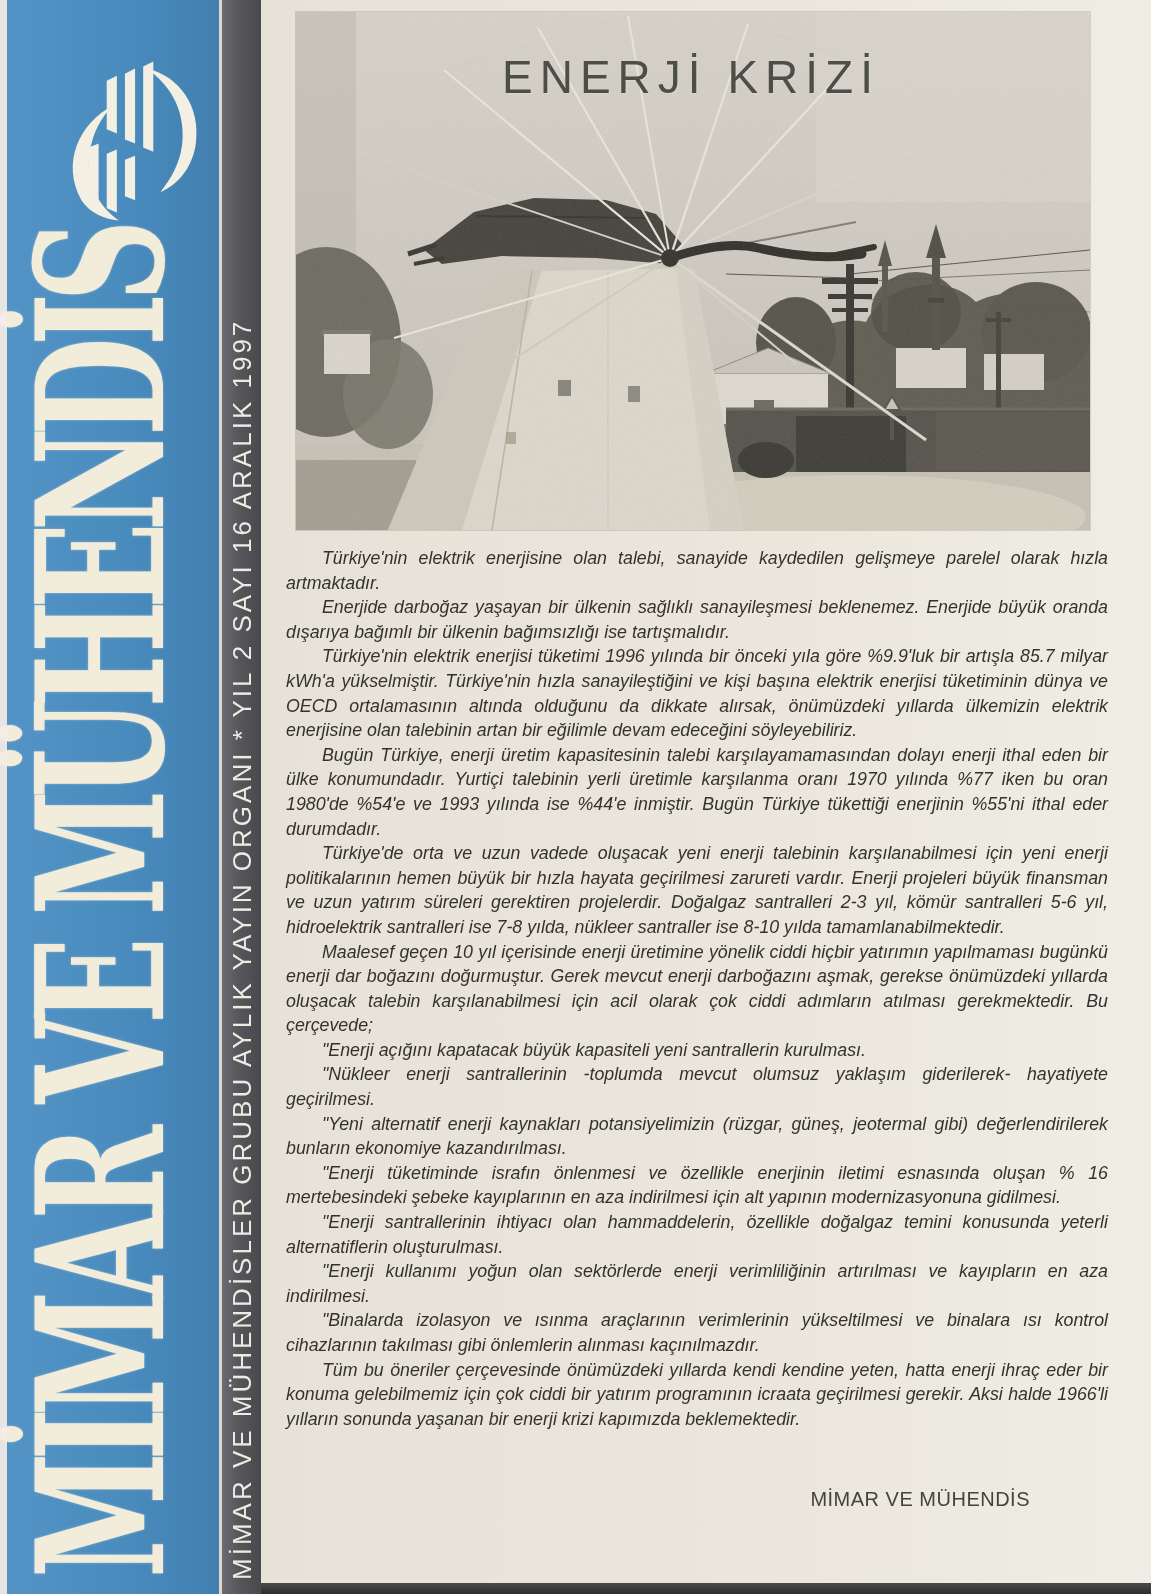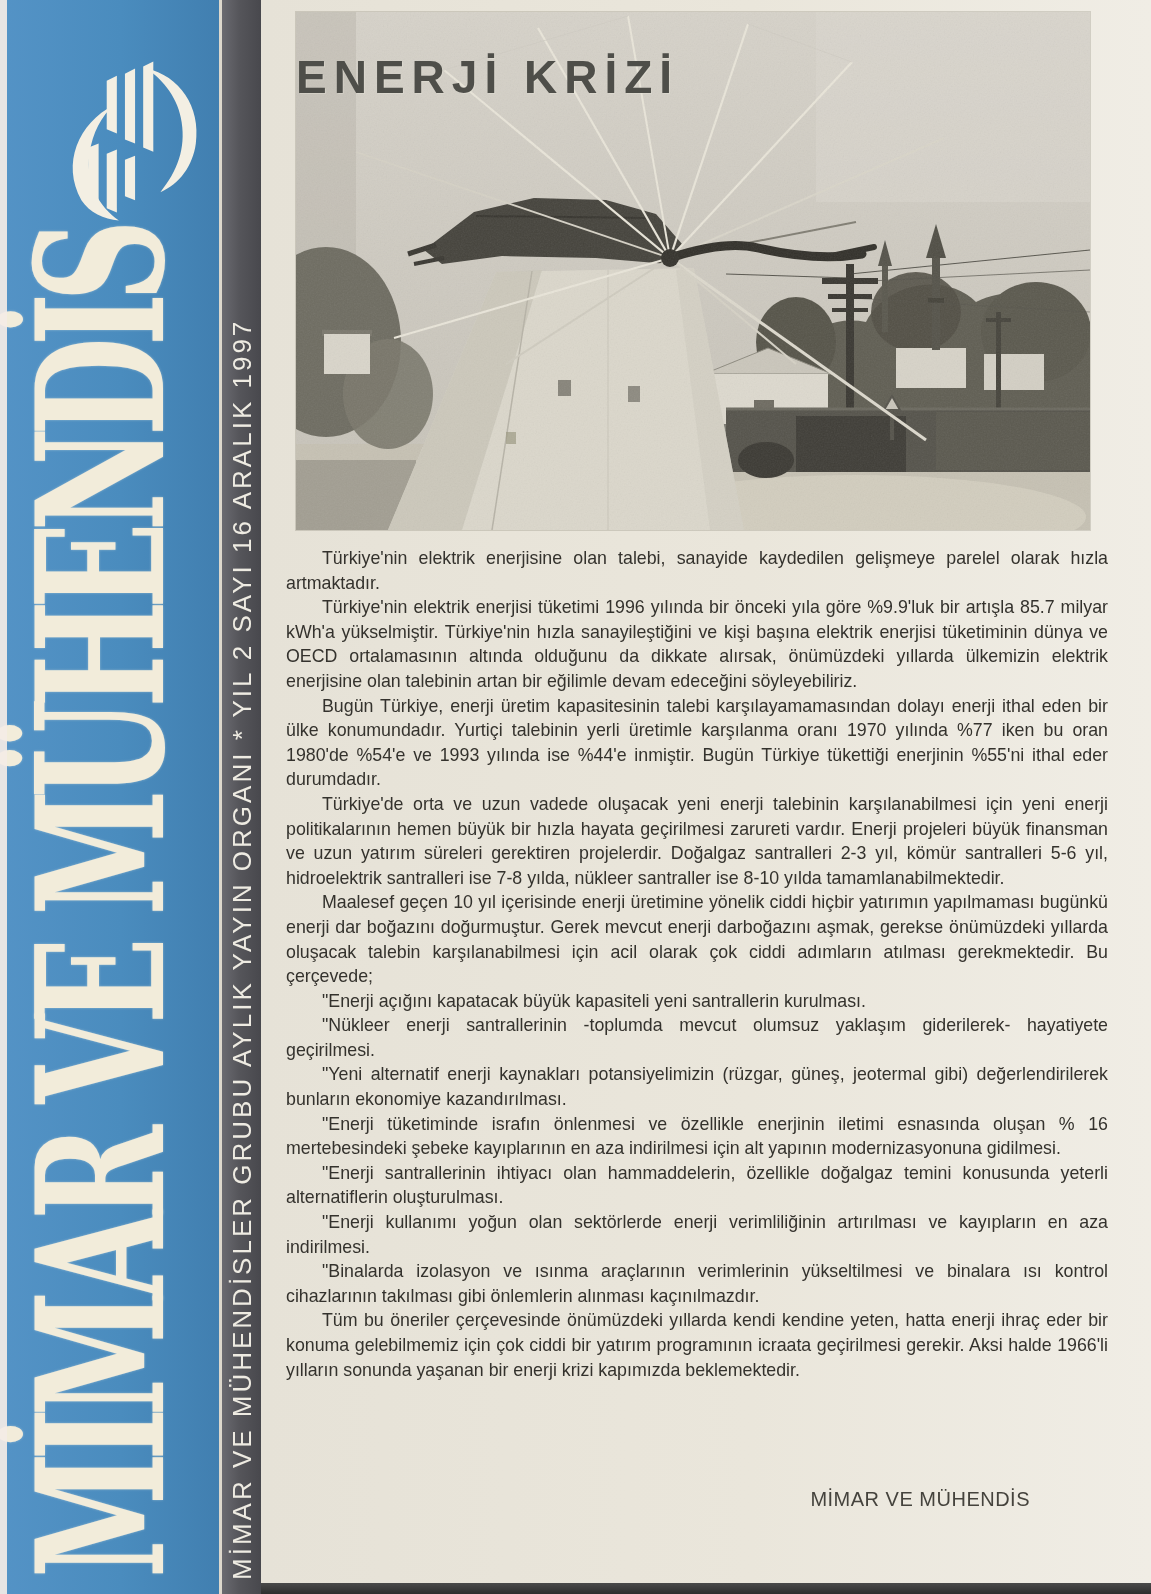--- a/index.html
+++ b/index.html
@@ -68,32 +68,33 @@
 
   
   .photo-frame {
     position: absolute; left: 296px; top: 12px; width: 794px; height: 518px;
     box-shadow: 0 0 0 1px rgba(120,115,100,.25);
   }
   .photo-frame svg { display: block; width: 100%; height: 100%; }
 
   .headline {
     position: absolute; left: 296px; top: 50px; width: 790px;
-    text-align: left;
-    font-size: 46px; font-weight: bold; letter-spacing: 7px;
+    text-align: center;
+    font-size: 46px; font-weight: normal; letter-spacing: 7px;
     color: #4e4e49;
     text-shadow: 1px 1px 0 rgba(235,231,222,.35);
   }
 
   
   .article {
     position: absolute; left: 286px; top: 546px; width: 822px;
     color: #34322d;
     font-size: 17.8px; line-height: 24.6px;
     text-align: justify;
+    font-style: italic;
   }
   .article p { margin: 0; text-indent: 36px; }
 
   .signature {
     position: absolute; left: 286px; top: 1488px; width: 822px;
     box-sizing: border-box; padding-right: 78px;
     text-align: right;
     font-size: 20px; letter-spacing: .5px; color: #45433d;
   }
 </style>
@@ -227,20 +228,21 @@
       <circle cx="374" cy="246" r="9" fill="#35332d"></circle>
 
       <rect width="794" height="518" filter="url(#grain)" opacity="0.11"></rect>
     </svg>
   </div>
 
   <div class="headline">ENERJİ KRİZİ</div>
 
   <div class="article">
       <p>Türkiye'nin elektrik enerjisine olan talebi, sanayide kaydedilen gelişmeye parelel olarak hızla artmaktadır.</p>
+      <p>Enerjide darboğaz yaşayan bir ülkenin sağlıklı sanayileşmesi beklenemez. Enerjide büyük oranda dışarıya bağımlı bir ülkenin bağımsızlığı ise tartışmalıdır.</p>
       <p>Türkiye'nin elektrik enerjisi tüketimi 1996 yılında bir önceki yıla göre %9.9'luk bir artışla 85.7 milyar kWh'a yükselmiştir. Türkiye'nin hızla sanayileştiğini ve kişi başına elektrik enerjisi tüketiminin dünya ve OECD ortalamasının altında olduğunu da dikkate alırsak, önümüzdeki yıllarda ülkemizin elektrik enerjisine olan talebinin artan bir eğilimle devam edeceğini söyleyebiliriz.</p>
       <p>Bugün Türkiye, enerji üretim kapasitesinin talebi karşılayamamasından dolayı enerji ithal eden bir ülke konumundadır. Yurtiçi talebinin yerli üretimle karşılanma oranı 1970 yılında %77 iken bu oran 1980'de %54'e ve 1993 yılında ise %44'e inmiştir. Bugün Türkiye tükettiği enerjinin %55'ni ithal eder durumdadır.</p>
       <p>Türkiye'de orta ve uzun vadede oluşacak yeni enerji talebinin karşılanabilmesi için yeni enerji politikalarının hemen büyük bir hızla hayata geçirilmesi zarureti vardır. Enerji projeleri büyük finansman ve uzun yatırım süreleri gerektiren projelerdir. Doğalgaz santralleri 2-3 yıl, kömür santralleri 5-6 yıl, hidroelektrik santralleri ise 7-8 yılda, nükleer santraller ise 8-10 yılda tamamlanabilmektedir.</p>
       <p>Maalesef geçen 10 yıl içerisinde enerji üretimine yönelik ciddi hiçbir yatırımın yapılmaması bugünkü enerji dar boğazını doğurmuştur. Gerek mevcut enerji darboğazını aşmak, gerekse önümüzdeki yıllarda oluşacak talebin karşılanabilmesi için acil olarak çok ciddi adımların atılması gerekmektedir. Bu çerçevede;</p>
       <p>"Enerji açığını kapatacak büyük kapasiteli yeni santrallerin kurulması.</p>
       <p>"Nükleer enerji santrallerinin -toplumda mevcut olumsuz yaklaşım giderilerek- hayatiyete geçirilmesi.</p>
       <p>"Yeni alternatif enerji kaynakları potansiyelimizin (rüzgar, güneş, jeotermal gibi) değerlendirilerek bunların ekonomiye kazandırılması.</p>
       <p>"Enerji tüketiminde israfın önlenmesi ve özellikle enerjinin iletimi esnasında oluşan % 16 mertebesindeki şebeke kayıplarının en aza indirilmesi için alt yapının modernizasyonuna gidilmesi.</p>
       <p>"Enerji santrallerinin ihtiyacı olan hammaddelerin, özellikle doğalgaz temini konusunda yeterli alternatiflerin oluşturulması.</p>
       <p>"Enerji kullanımı yoğun olan sektörlerde enerji verimliliğinin artırılması ve kayıpların en aza indirilmesi.</p>

